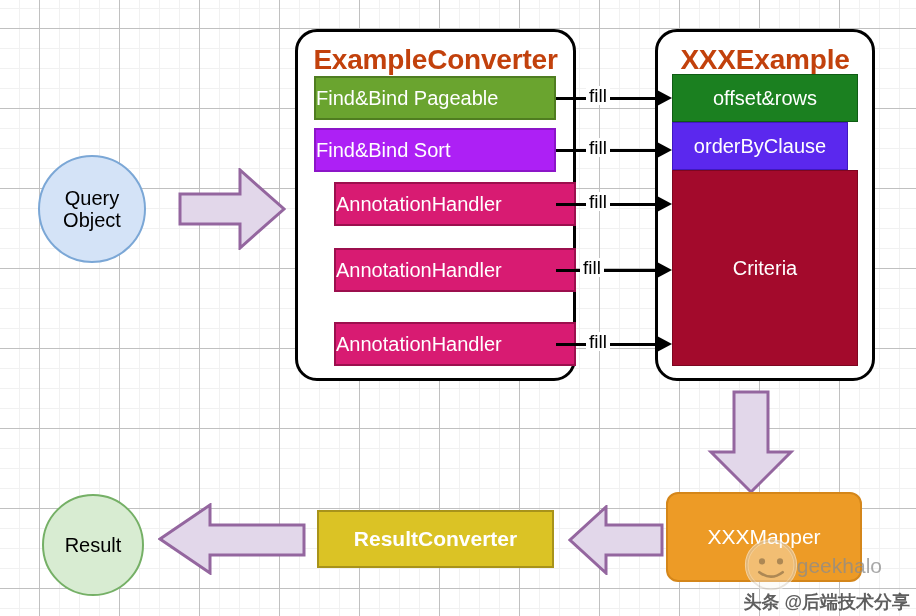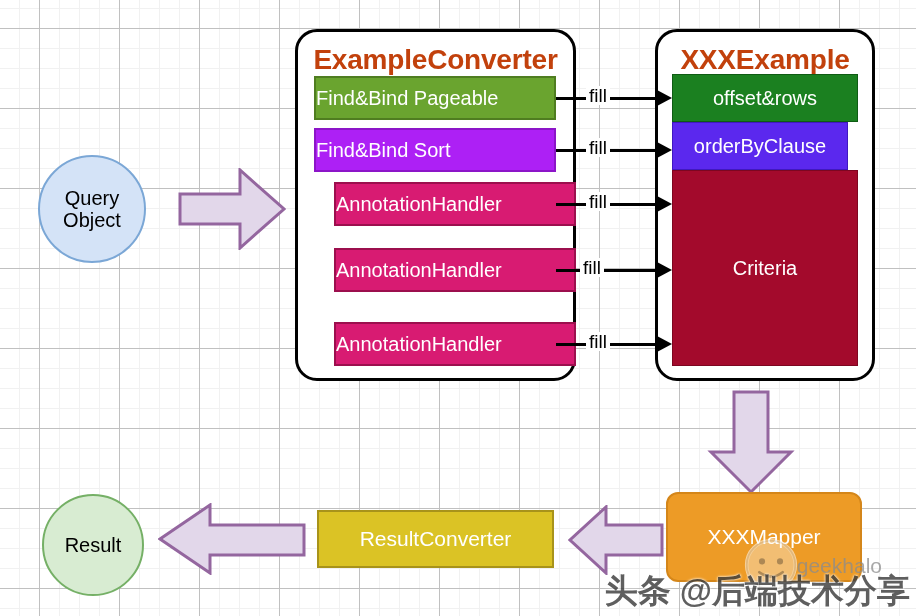--- a/index.html
+++ b/index.html
@@ -123,20 +123,21 @@
   .box-yellow {
     background: #dbc325;
     border: 2px solid #a8931a;
     display: flex;
     align-items: center;
     justify-content: center;
     color: #ffffff;
     font-size: 21px;
     white-space: nowrap;
     box-sizing: border-box;
+    font-weight: bold;
   }
   .box-orange {
     background: #ed9b26;
     border: 2px solid #d4861a;
     border-radius: 12px;
     display: flex;
     flex-direction: column;
     align-items: center;
     justify-content: center;
     color: #ffffff;
@@ -150,21 +151,21 @@
   #watermark {
     position: absolute;
     right: 6px;
     bottom: 2px;
     display: flex;
     align-items: center;
     gap: 7px;
     opacity: 0.82;
   }
   #watermark .wm-text {
-    font-size: 33px;
+    font-size: 18px;
     font-weight: bold;
     color: #3c3c3c;
     white-space: nowrap;
     text-shadow: 0 0 2px #ffffff, 0 0 3px #ffffff;
   }
   #wm-logo {
     position: absolute;
     right: 118px;
     bottom: 24px;
     width: 54px;

